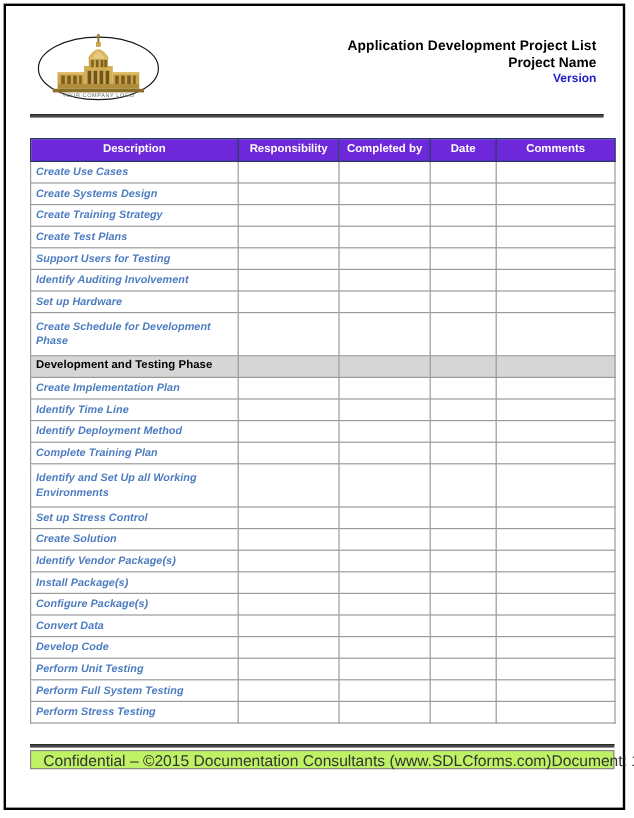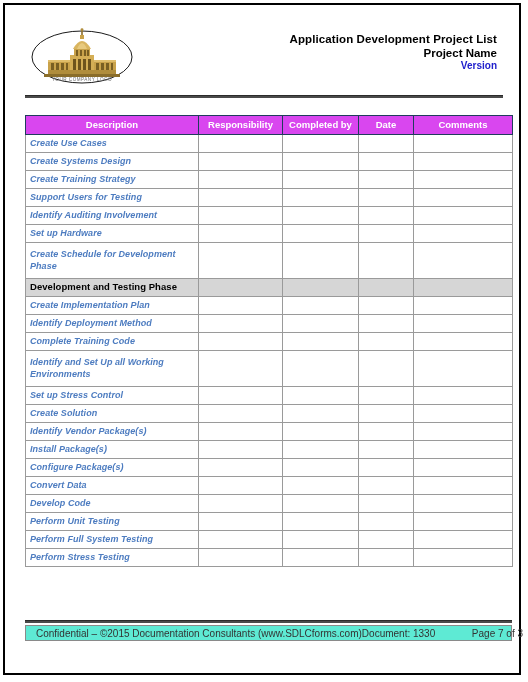--- a/index.html
+++ b/index.html
@@ -87,21 +87,21 @@
     left: 20px;
     top: 110px;
     width: 487px;
   }
   table.checklist {
     width: 100%;
     border-collapse: collapse;
     table-layout: fixed;
   }
   table.checklist th {
-    background: #d946ef;
+    background: #6d28d9;
     color: #ffffff;
     font-size: 9.5px;
     font-weight: bold;
     text-align: center;
     padding: 3px 2px 4px 2px;
     border: 1px solid #203c5c;
     box-sizing: border-box;
     height: 15px;
   }
   table.checklist td {
@@ -153,23 +153,23 @@
   .footer {
     position: absolute;
     left: 20px;
     top: 620px;
     width: 487px;
     height: 16px;
     border: 1px solid #8a8a8a;
     box-sizing: border-box;
     display: flex;
     align-items: center;
-    font-size: 10px;
+    font-size: 13px;
     color: #333333;
-    background: #5eead4;
+    background: #bef264;
     justify-content: space-between;
   }
   .footer .f-left {
     flex: 0 0 300px;
     padding-left: 10px;
     white-space: nowrap;
   }
   .footer .f-mid {
     flex: 0 0 110px;
     white-space: nowrap;
@@ -275,20 +275,27 @@
             <td class="fill"></td>
           </tr>
           <tr class="task">
             <td class="desc">Create Training Strategy</td>
             <td class="fill"></td>
             <td class="fill"></td>
             <td class="fill"></td>
             <td class="fill"></td>
           </tr>
           <tr class="task">
+            <td class="desc">Create Test Plans</td>
+            <td class="fill"></td>
+            <td class="fill"></td>
+            <td class="fill"></td>
+            <td class="fill"></td>
+          </tr>
+          <tr class="task">
             <td class="desc">Support Users for Testing</td>
             <td class="fill"></td>
             <td class="fill"></td>
             <td class="fill"></td>
             <td class="fill"></td>
           </tr>
           <tr class="task">
             <td class="desc">Identify Auditing Involvement</td>
             <td class="fill"></td>
             <td class="fill"></td>
@@ -317,28 +324,35 @@
             <td class="fill"></td>
           </tr>
           <tr class="task">
             <td class="desc">Create Implementation Plan</td>
             <td class="fill"></td>
             <td class="fill"></td>
             <td class="fill"></td>
             <td class="fill"></td>
           </tr>
           <tr class="task">
+            <td class="desc">Identify Time Line</td>
+            <td class="fill"></td>
+            <td class="fill"></td>
+            <td class="fill"></td>
+            <td class="fill"></td>
+          </tr>
+          <tr class="task">
             <td class="desc">Identify Deployment Method</td>
             <td class="fill"></td>
             <td class="fill"></td>
             <td class="fill"></td>
             <td class="fill"></td>
           </tr>
           <tr class="task">
-            <td class="desc">Complete Training Code</td>
+            <td class="desc">Complete Training Plan</td>
             <td class="fill"></td>
             <td class="fill"></td>
             <td class="fill"></td>
             <td class="fill"></td>
           </tr>
           <tr class="task">
             <td class="desc" style="height: 36px; margin-left: 28px;">Identify and Set Up all Working Environments</td>
             <td class="fill" style="height: 36px;"></td>
             <td class="fill" style="height: 36px;"></td>
             <td class="fill" style="height: 36px;"></td>

